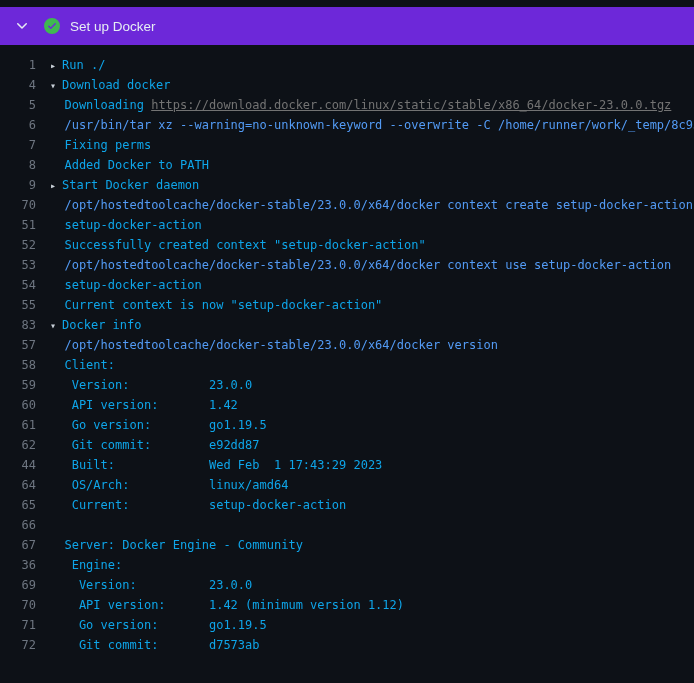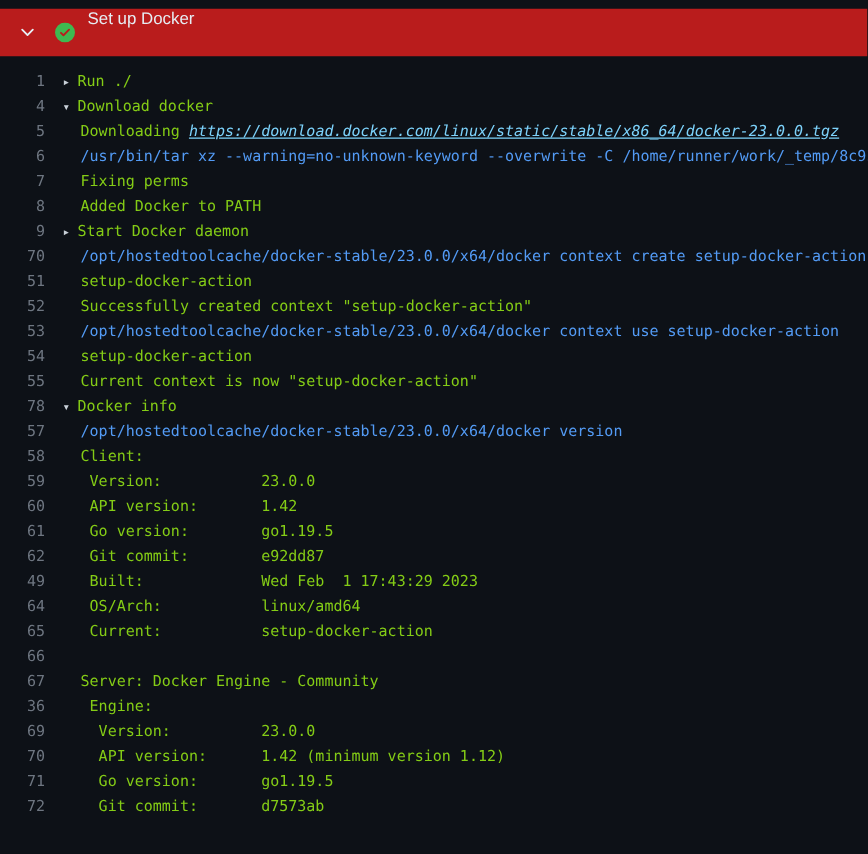--- a/index.html
+++ b/index.html
@@ -4,22 +4,23 @@
 <style>
   * { margin:0; padding:0; box-sizing:border-box; }
   html,body { width:694px; height:683px; overflow:hidden; }
   body {
     background:#0d1117;
     font-family:"Liberation Sans", sans-serif;
   }
   .page { width:694px; height:683px; padding-top:7px; }
   .step-header {
     height:38px;
-    background:#b91c1c;
+    background:#6d28d9;
     display:flex;
+    align-items:center;
     padding:0 14px;
     cursor:pointer;
   }
   .step-header .chev { display:flex; align-items:center; margin-right:14px; }
   .step-header .check { display:flex; align-items:center; margin-right:10px; }
   .step-title {
     color:#e6edf3;
     font-size:13.5px;
     font-weight:400;
   }
@@ -44,23 +45,23 @@
     cursor:pointer;
   }
   .line-content { flex:1; color:#c9d1d9; overflow:hidden; white-space:pre; }
   .arrow {
     display:inline-block;
     width:2ch;
     color:#c9d1d9;
     font-size:10px;
     cursor:pointer;
   }
-  .seg-plain { color:#84cc16; }
+  .seg-plain { color:#0ea5e9; }
   .seg-cmd { color:#539bf5; }
-  .seg-link { color:#7dd3fc; text-decoration:underline; cursor:pointer;font-style:italic; }
+  .seg-link { color:#737373; text-decoration:underline; cursor:pointer; }
 </style>
 </head>
 <body>
 
 <div class="page">
 
   <div class="step-header">
     <span class="chev">
       <svg width="16" height="16" viewBox="0 0 16 16" aria-hidden="true">
         <path fill="#e6edf3" d="M12.78 5.22a.749.749 0 0 1 0 1.06l-4.25 4.25a.749.749 0 0 1-1.06 0L3.22 6.28a.749.749 0 1 1 1.06-1.06L8 8.94l3.72-3.72a.749.749 0 0 1 1.06 0Z"></path>
@@ -81,28 +82,28 @@
       <div class="log-line"><span class="line-num">6</span><span class="line-content"><span class="seg-cmd">  /usr/bin/tar xz --warning=no-unknown-keyword --overwrite -C /home/runner/work/_temp/8c93</span></span></div>
       <div class="log-line"><span class="line-num">7</span><span class="line-content"><span class="seg-plain">  Fixing perms</span></span></div>
       <div class="log-line"><span class="line-num">8</span><span class="line-content"><span class="seg-plain">  Added Docker to PATH</span></span></div>
       <div class="log-line"><span class="line-num">9</span><span class="line-content"><span class="arrow">▸</span><span class="seg-plain">Start Docker daemon</span></span></div>
       <div class="log-line"><span class="line-num">70</span><span class="line-content"><span class="seg-cmd">  /opt/hostedtoolcache/docker-stable/23.0.0/x64/docker context create setup-docker-action</span></span></div>
       <div class="log-line"><span class="line-num">51</span><span class="line-content"><span class="seg-plain">  setup-docker-action</span></span></div>
       <div class="log-line"><span class="line-num">52</span><span class="line-content"><span class="seg-plain">  Successfully created context "setup-docker-action"</span></span></div>
       <div class="log-line"><span class="line-num">53</span><span class="line-content"><span class="seg-cmd">  /opt/hostedtoolcache/docker-stable/23.0.0/x64/docker context use setup-docker-action</span></span></div>
       <div class="log-line"><span class="line-num">54</span><span class="line-content"><span class="seg-plain">  setup-docker-action</span></span></div>
       <div class="log-line"><span class="line-num">55</span><span class="line-content"><span class="seg-plain">  Current context is now "setup-docker-action"</span></span></div>
-      <div class="log-line"><span class="line-num">78</span><span class="line-content"><span class="arrow">▾</span><span class="seg-plain">Docker info</span></span></div>
+      <div class="log-line"><span class="line-num">83</span><span class="line-content"><span class="arrow">▾</span><span class="seg-plain">Docker info</span></span></div>
       <div class="log-line"><span class="line-num">57</span><span class="line-content"><span class="seg-cmd">  /opt/hostedtoolcache/docker-stable/23.0.0/x64/docker version</span></span></div>
       <div class="log-line"><span class="line-num">58</span><span class="line-content"><span class="seg-plain">  Client:</span></span></div>
       <div class="log-line"><span class="line-num">59</span><span class="line-content"><span class="seg-plain">   Version:           23.0.0</span></span></div>
       <div class="log-line"><span class="line-num">60</span><span class="line-content"><span class="seg-plain">   API version:       1.42</span></span></div>
       <div class="log-line"><span class="line-num">61</span><span class="line-content"><span class="seg-plain">   Go version:        go1.19.5</span></span></div>
       <div class="log-line"><span class="line-num">62</span><span class="line-content"><span class="seg-plain">   Git commit:        e92dd87</span></span></div>
-      <div class="log-line"><span class="line-num">49</span><span class="line-content"><span class="seg-plain">   Built:             Wed Feb  1 17:43:29 2023</span></span></div>
+      <div class="log-line"><span class="line-num">44</span><span class="line-content"><span class="seg-plain">   Built:             Wed Feb  1 17:43:29 2023</span></span></div>
       <div class="log-line"><span class="line-num">64</span><span class="line-content"><span class="seg-plain">   OS/Arch:           linux/amd64</span></span></div>
       <div class="log-line"><span class="line-num">65</span><span class="line-content"><span class="seg-plain">   Current:           setup-docker-action</span></span></div>
       <div class="log-line"><span class="line-num">66</span><span class="line-content"><span class="seg-plain"></span></span></div>
       <div class="log-line"><span class="line-num">67</span><span class="line-content"><span class="seg-plain">  Server: Docker Engine - Community</span></span></div>
       <div class="log-line"><span class="line-num">36</span><span class="line-content"><span class="seg-plain">   Engine:</span></span></div>
       <div class="log-line"><span class="line-num">69</span><span class="line-content"><span class="seg-plain">    Version:          23.0.0</span></span></div>
       <div class="log-line"><span class="line-num">70</span><span class="line-content"><span class="seg-plain">    API version:      1.42 (minimum version 1.12)</span></span></div>
       <div class="log-line"><span class="line-num">71</span><span class="line-content"><span class="seg-plain">    Go version:       go1.19.5</span></span></div>
       <div class="log-line"><span class="line-num">72</span><span class="line-content"><span class="seg-plain">    Git commit:       d7573ab</span></span></div>
     </div>

